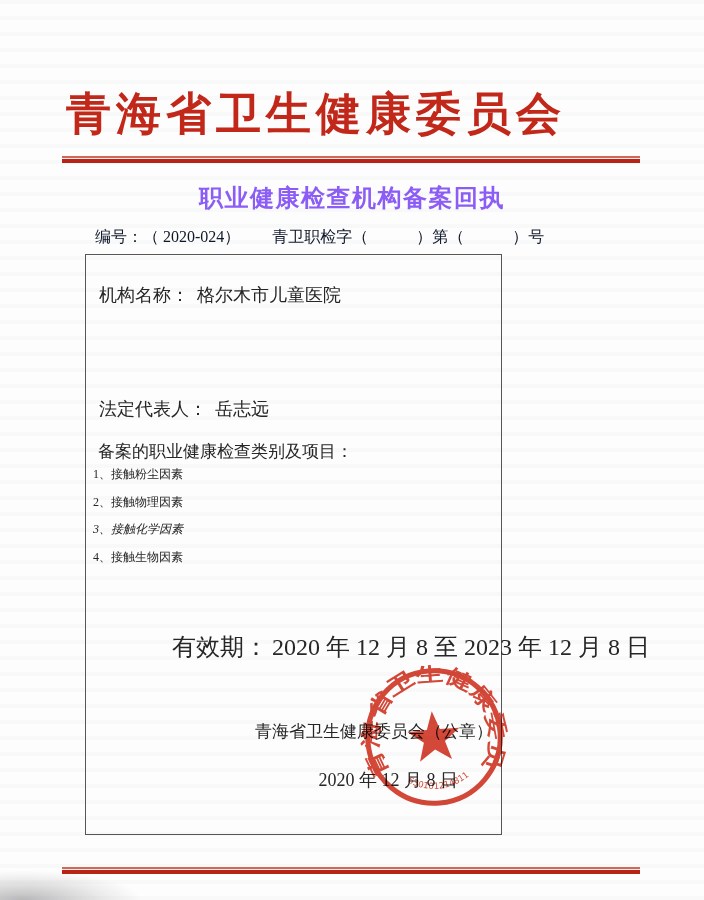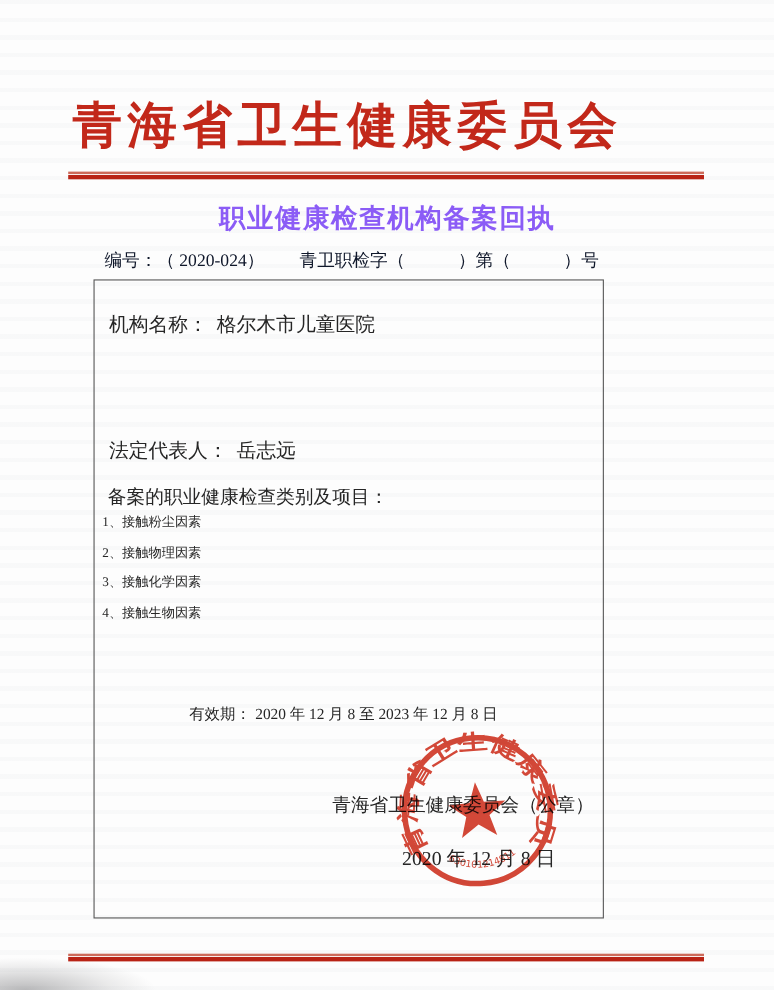--- a/index.html
+++ b/index.html
@@ -30,34 +30,34 @@
   .doc-title {
     position:absolute; left:0; top:182px; width:704px;
     text-align:center; font-size:24px; font-weight:bold;
     letter-spacing:1.5px; color:#8b5cf6;
   }
   .serial-line {
     position:absolute; left:95px; top:227px;
     font-size:16px; white-space:nowrap; color:#0f172a;
   }
   .doc-box {
-    position:absolute; left:85px; top:254px; width:464px; height:581px;
+    position:absolute; left:85px; top:254px; width:417px; height:581px;
     border:1.5px solid #565656; box-sizing:border-box;
   }
   .line { position:absolute; white-space:nowrap; }
   .field { font-size:18px; left:13px; }
   .field .lbl { margin-right:8px; }
   .f-0 { top:28px; }
   .f-1 { top:97px;margin-top:45px; }
   .f-2 { top:132px; }
   .cat-head { font-size:17px; left:12px; top:185px; }
   .cat-item { font-size:12px; left:7px; }
-  .c-0 { top:211px; } .c-1 { top:239px; } .c-2 { top:266px; }
+  .c-0 { top:211px; } .c-1 { top:239px; } .c-2 { top:266px;font-style:italic; }
   .c-3 { top:294px; } .c-4 { top:321px; }
-  .validity { font-size:14px; left:86px; top:386px; }
+  .validity { font-size:24px; left:86px; top:376px; }
   .validity .lbl { margin-right:4px; }
   .issuer { font-size:17px; right:8px; top:465px; }
   .issue-date { font-size:18px; right:43px; top:513px; }
   .seal {
     position:absolute; left:360px; top:665px; width:148px; height:144px;
     transform:rotate(-5deg); mix-blend-mode:multiply; opacity:0.93;
     pointer-events:none;
   }
   .smudge {
     position:absolute; left:0; bottom:0; width:190px; height:42px;

